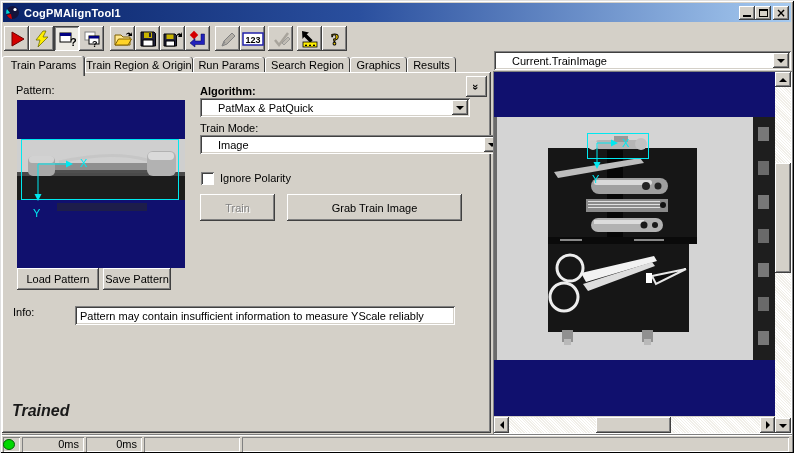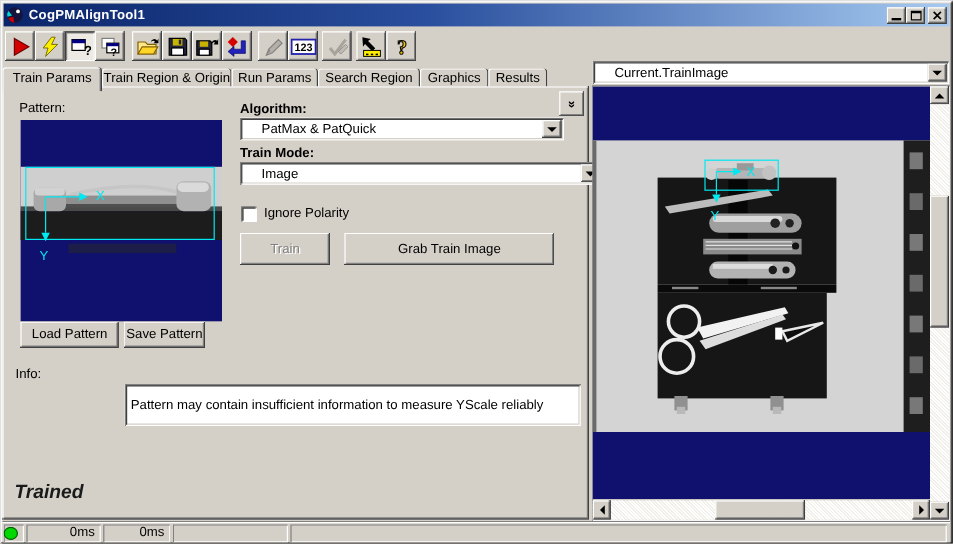--- a/index.html
+++ b/index.html
@@ -239,39 +239,39 @@
       <span>Save Pattern</span>
     </div>
 
   <div class="abs label" style="left:200px;top:85px;z-index:6;font-weight:bold;">Algorithm:</div>
   <div class="abs combo" style="left:200px;top:98px;width:270px;height:19px;z-index:6;">
     <span class="val">PatMax &amp; PatQuick</span>
     <div class="drop">
         <div class="arrow-down"></div>
       </div>
   </div>
-  <div class="abs label" style="left:200px;top:122px;z-index:6;font-weight:bold;">Train Mode:</div>
+  <div class="abs label" style="left:200px;top:122px;z-index:6;">Train Mode:</div>
   <div class="abs combo" style="left:200px;top:135px;width:302px;height:19px;z-index:6;">
     <span class="val">Image</span>
     <div class="drop">
         <div class="arrow-down"></div>
       </div>
   </div>
 
   <div class="abs checkbox" style="left:201px;top:172px;z-index:6;"></div>
   <div class="abs label" style="left:220px;top:172px;z-index:6;">Ignore Polarity</div>
   <div class="abs btn disabled" style="left:200px;top:194px;width:75px;height:27px;z-index:6;">
       <span>Train</span>
     </div>
   <div class="abs btn" style="left:287px;top:194px;width:175px;height:27px;z-index:6;">
       <span>Grab Train Image</span>
     </div>
 
   <div class="abs label" style="left:13px;top:306px;z-index:6;">Info:</div>
-  <div class="abs field" style="left:75px;top:320px;width:380px;height:35px;z-index:6;margin-left:29px;">
+  <div class="abs field" style="left:75px;top:306px;width:380px;height:19px;z-index:6;">
       <span>Pattern may contain insufficient information to measure YScale reliably</span>
     </div>
 
   <div class="abs" id="trained-text" style="left:12px;top:402px;z-index:6;">Trained</div>
 
   <div class="abs combo" style="left:494px;top:51px;width:297px;height:19px;z-index:6;">
     <span class="val">Current.TrainImage</span>
     <div class="drop">
         <div class="arrow-down"></div>
       </div>

